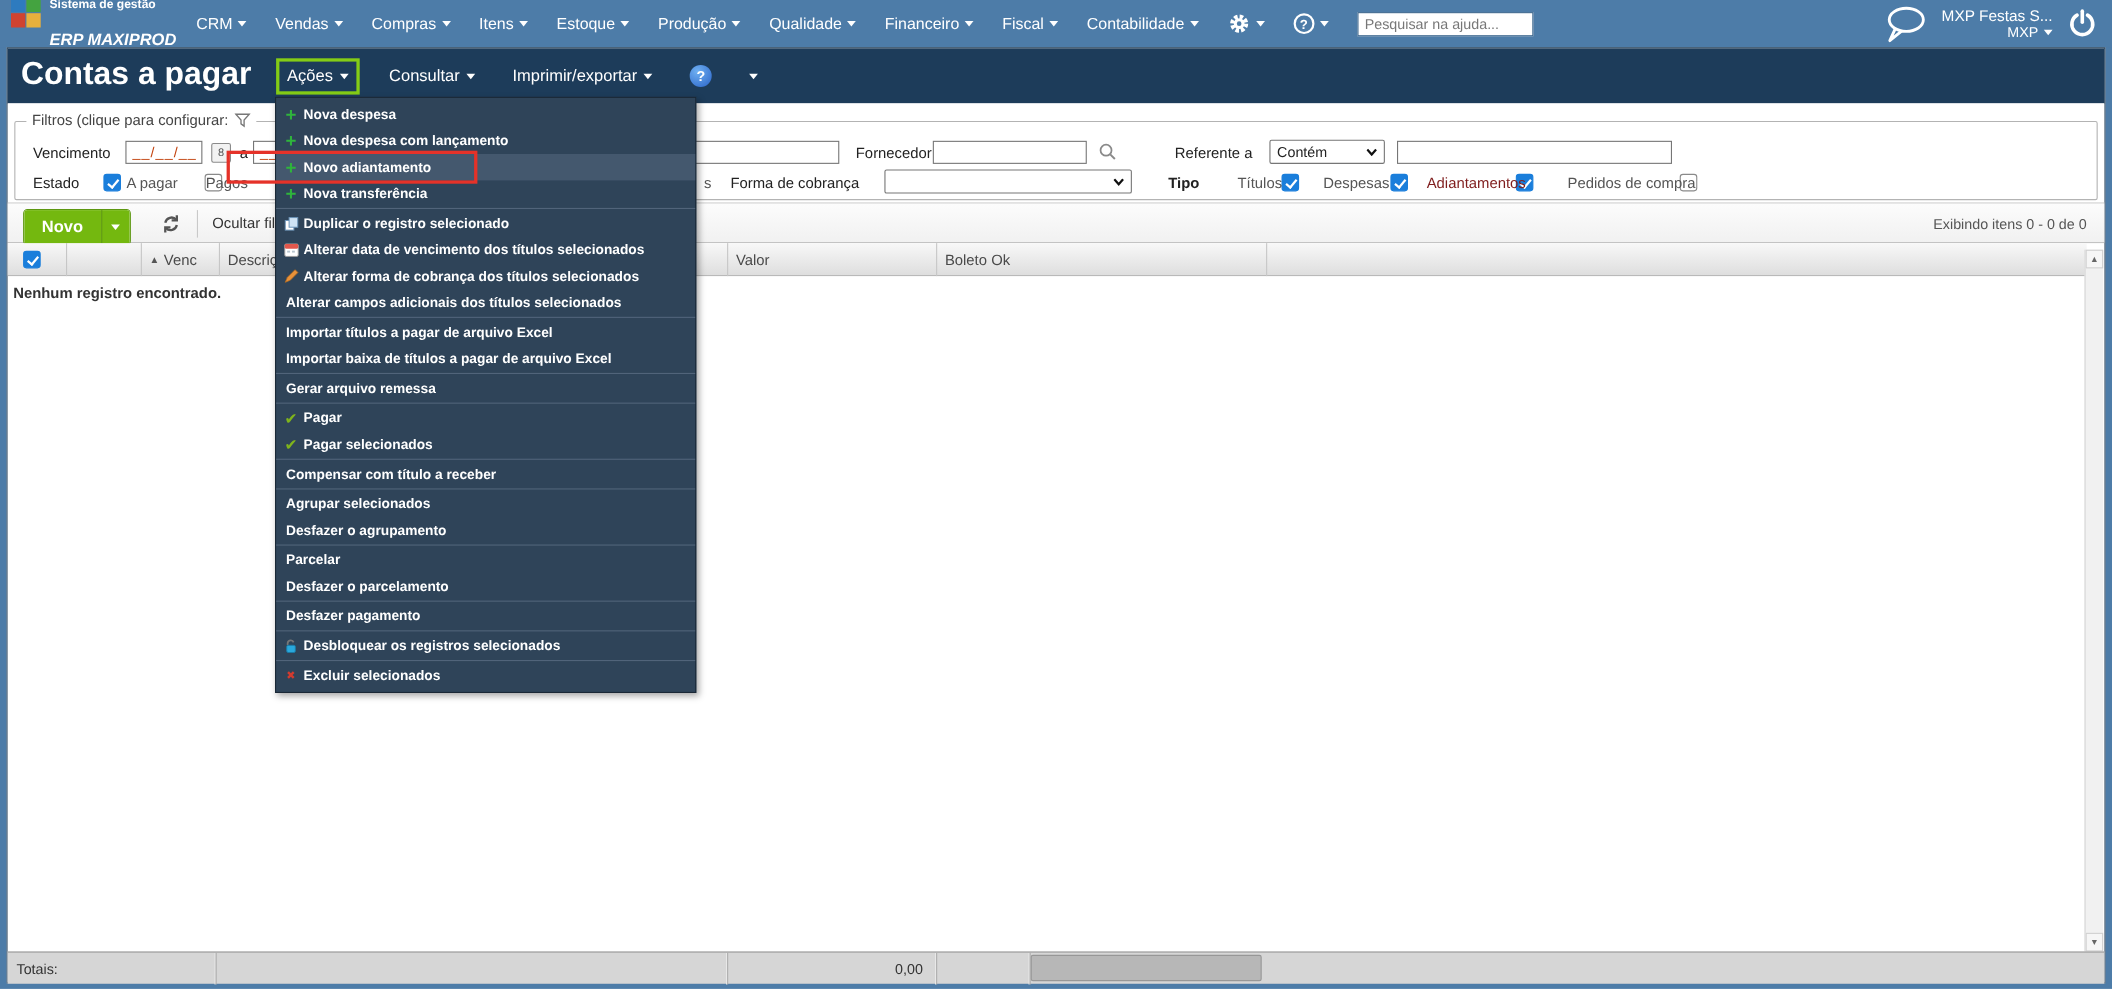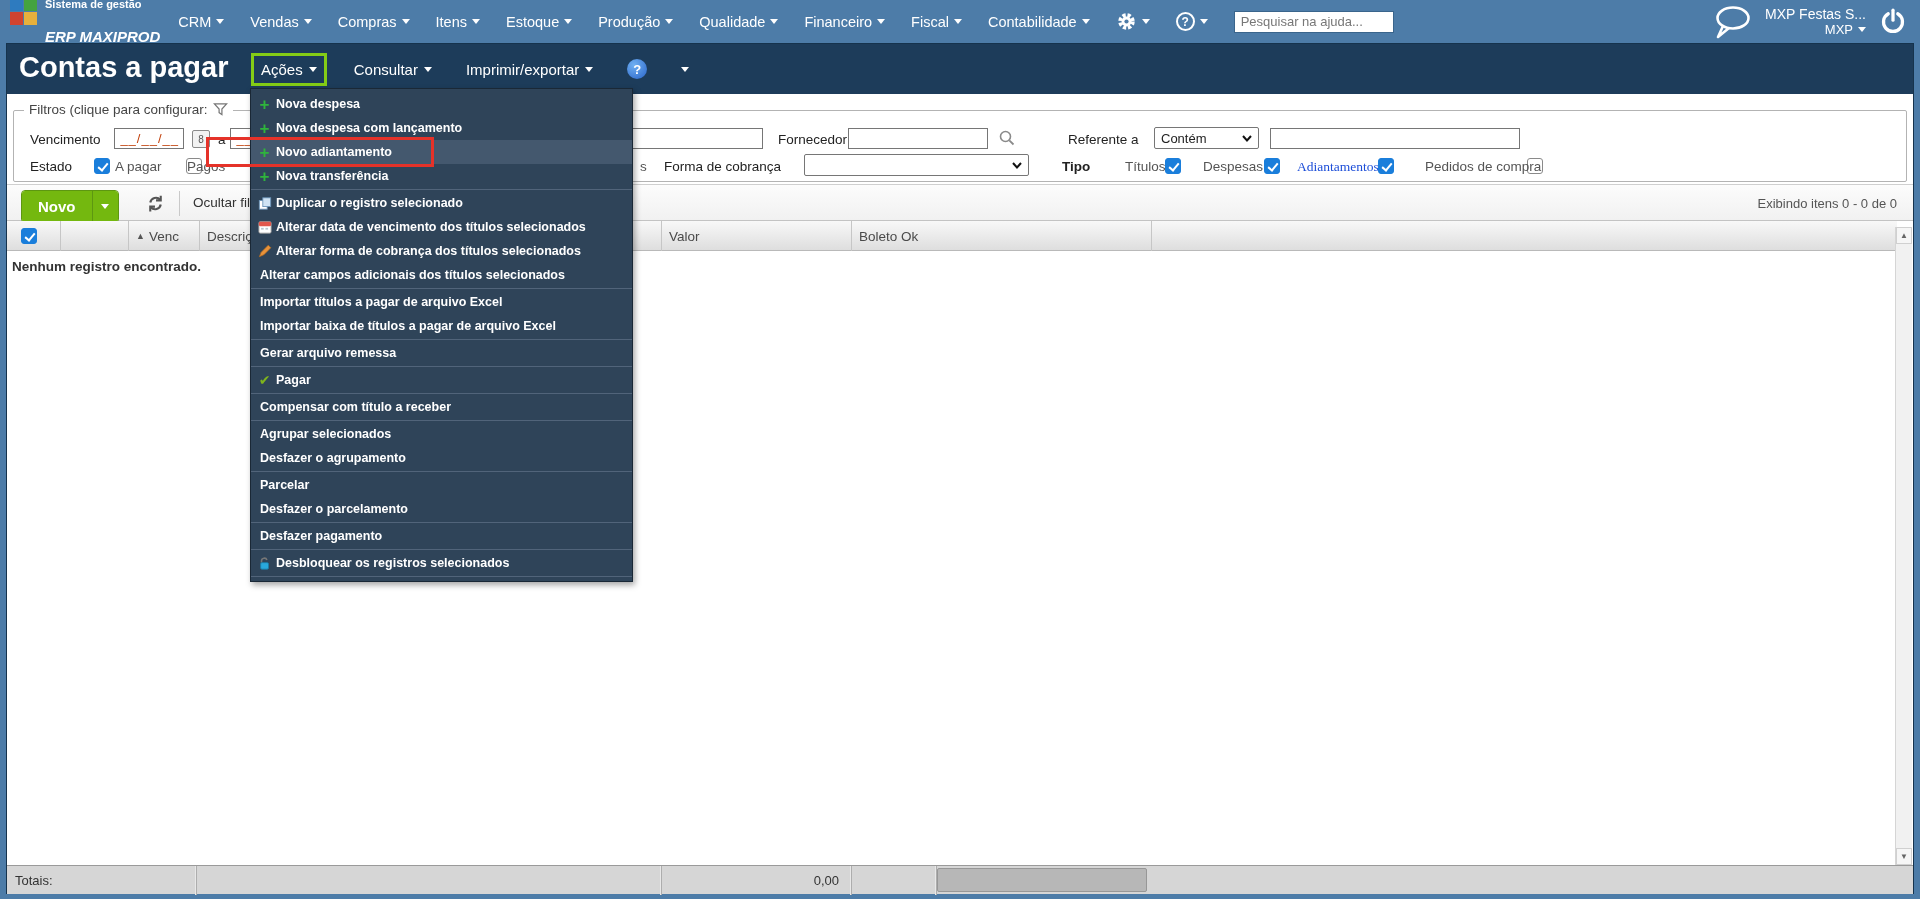--- a/index.html
+++ b/index.html
@@ -285,21 +285,21 @@
         <svg width="10" height="7" viewBox="0 0 10 7">
             <path d="M1 1 L5 5.5 L9 1" fill="none" stroke="#111" stroke-width="2"></path>
           </svg>
       </span>
       <span class="abs flabel" style="left:1048px; top:48px; font-weight:bold;">Tipo</span>
       <span class="abs cb checked" style="left:1090px; top:47px;"></span>
       <span class="abs flabel" style="left:1111px; top:48px; color:#555;">Títulos</span>
       <span class="abs cb checked" style="left:1168px; top:47px;"></span>
       <span class="abs flabel" style="left:1189px; top:48px; color:#555;">Despesas</span>
       <span class="abs cb checked" style="left:1262px; top:47px;"></span>
-      <span class="abs flabel" style="left:1283px; top:48px; color:#1d4ed8;font-family:Liberation Serif, serif;">Adiantamentos</span>
+      <span class="abs flabel" style="left:1283px; top:48px; color:#7f1d1d;">Adiantamentos</span>
       <span class="abs cb" style="left:1390px; top:47px;"></span>
       <span class="abs flabel" style="left:1411px; top:48px; color:#555;">Pedidos de compra</span>
     </div>
 
     <div class="toolbar">
       <div class="btn-novo">
         <span class="main">Novo</span>
         <span class="dd">
             <span class="caret"></span>
           </span>
@@ -417,20 +417,24 @@
     </div>
   <div class="msep"></div>
   <div class="mitem noicon">
       <span class="lbl">Gerar arquivo remessa</span>
     </div>
   <div class="msep"></div>
   <div class="mitem">
       <span class="ic ic-check"></span>
       <span class="lbl">Pagar</span>
     </div>
+  <div class="mitem">
+      <span class="ic ic-check"></span>
+      <span class="lbl">Pagar selecionados</span>
+    </div>
   <div class="msep"></div>
   <div class="mitem noicon">
       <span class="lbl">Compensar com título a receber</span>
     </div>
   <div class="msep"></div>
   <div class="mitem noicon">
       <span class="lbl">Agrupar selecionados</span>
     </div>
   <div class="mitem noicon">
       <span class="lbl">Desfazer o agrupamento</span>
@@ -450,13 +454,17 @@
   <div class="mitem">
     <span class="ic">
         <svg width="14" height="15" viewBox="0 0 16 16">
           <path d="M4 7 V5 a3.2 3.2 0 0 1 6.2-1" fill="none" stroke="#777" stroke-width="1.8"></path>
           <rect x="3" y="7" width="9" height="7.5" rx="1.5" fill="#29a8dc" stroke="#1b7ba6"></rect>
         </svg>
       </span>
     <span class="lbl">Desbloquear os registros selecionados</span>
   </div>
   <div class="msep"></div>
+  <div class="mitem">
+      <span class="ic ic-del"></span>
+      <span class="lbl">Excluir selecionados</span>
+    </div>
 </div>
 
 </body></html>

